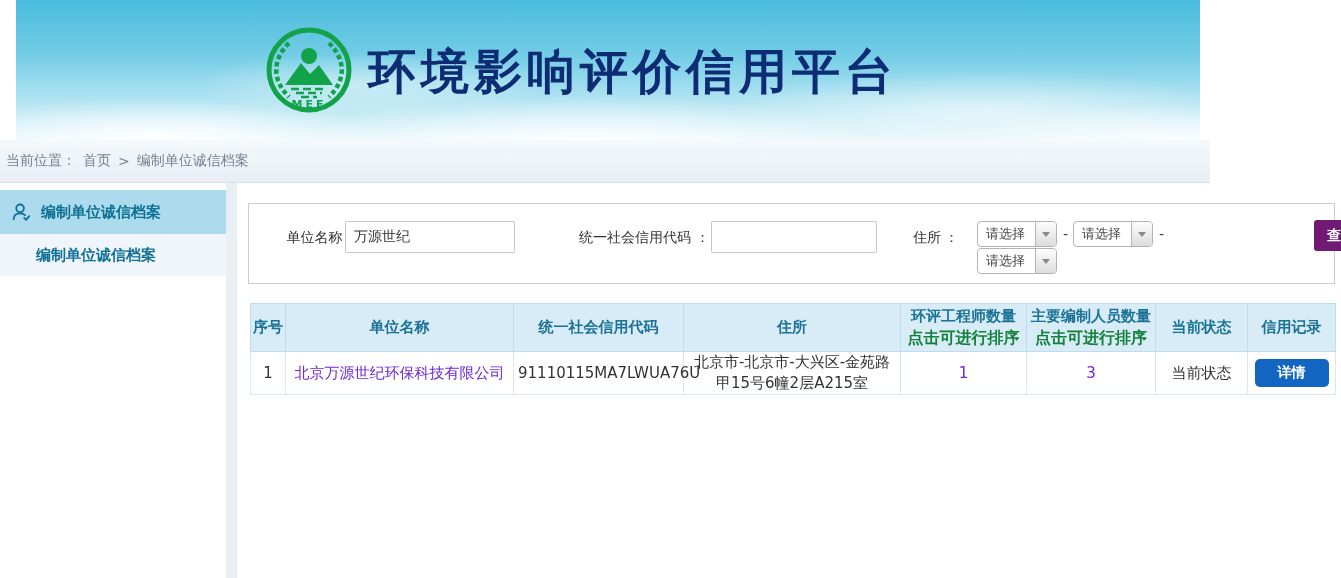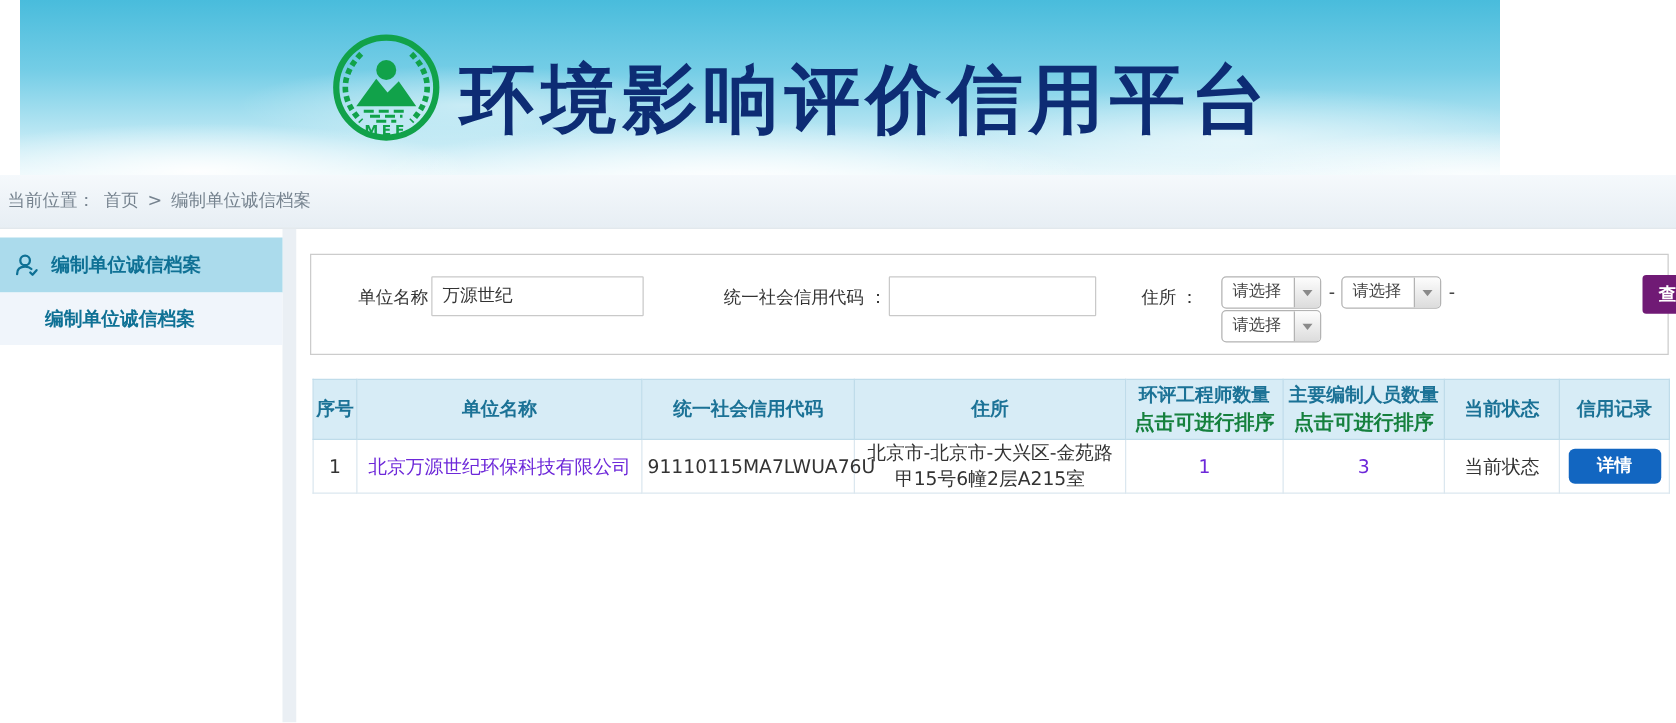--- a/index.html
+++ b/index.html
@@ -17,26 +17,26 @@
       radial-gradient(ellipse 420px 70px at 48% 104%, rgba(255,255,255,.95), rgba(255,255,255,0) 70%),
       radial-gradient(ellipse 380px 60px at 82% 80%, rgba(255,255,255,.55), rgba(255,255,255,0) 70%),
       radial-gradient(ellipse 260px 45px at 30% 60%, rgba(255,255,255,.45), rgba(255,255,255,0) 70%),
       radial-gradient(ellipse 300px 50px at 98% 100%, rgba(255,255,255,.8), rgba(255,255,255,0) 70%),
       linear-gradient(180deg, #49bcdc 0%, #74cde6 40%, #b8e6f3 75%, #e8f7fb 100%);
     padding-left: 16px;
   }
   .logo { position:absolute; left:249px; top:26px; width:88px; height:88px; }
   .banner-title {
     position:absolute; left:352px; top:40px;
-    font-size:60px; font-weight:900; letter-spacing:5px; color:#0d2c74;
+    font-size:48px; font-weight:900; letter-spacing:5px; color:#0d2c74;
     white-space:nowrap;
   }
   
   .breadcrumb {
-    position:absolute; left:0; top:140px; width:1341px; height:43px;
+    position:absolute; left:0; top:140px; width:1210px; height:43px;
     background:linear-gradient(180deg,#f5f9fc 0%,#e7eef4 100%);
     border-bottom:1px solid #d9e1e8;
     display:flex; align-items:center; gap:7px;
     padding-left:6px; font-size:14px; color:#76838f;
   }
   .breadcrumb a { color:#76838f; text-decoration:none; cursor:pointer; }
   
   .side-gap { position:absolute; left:226px; top:183px; width:11px; height:395px; background:#eaeff4; }
   .side-item-1 {
     position:absolute; left:0; top:190px; width:226px; height:44px;

